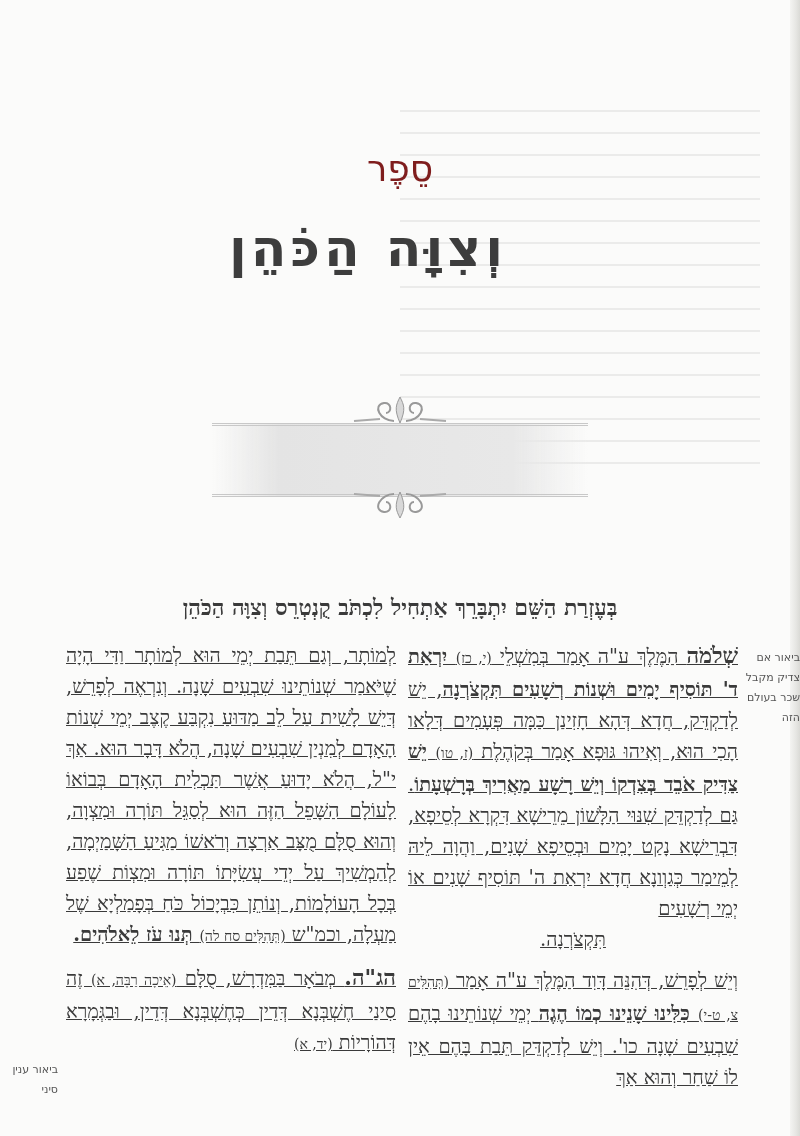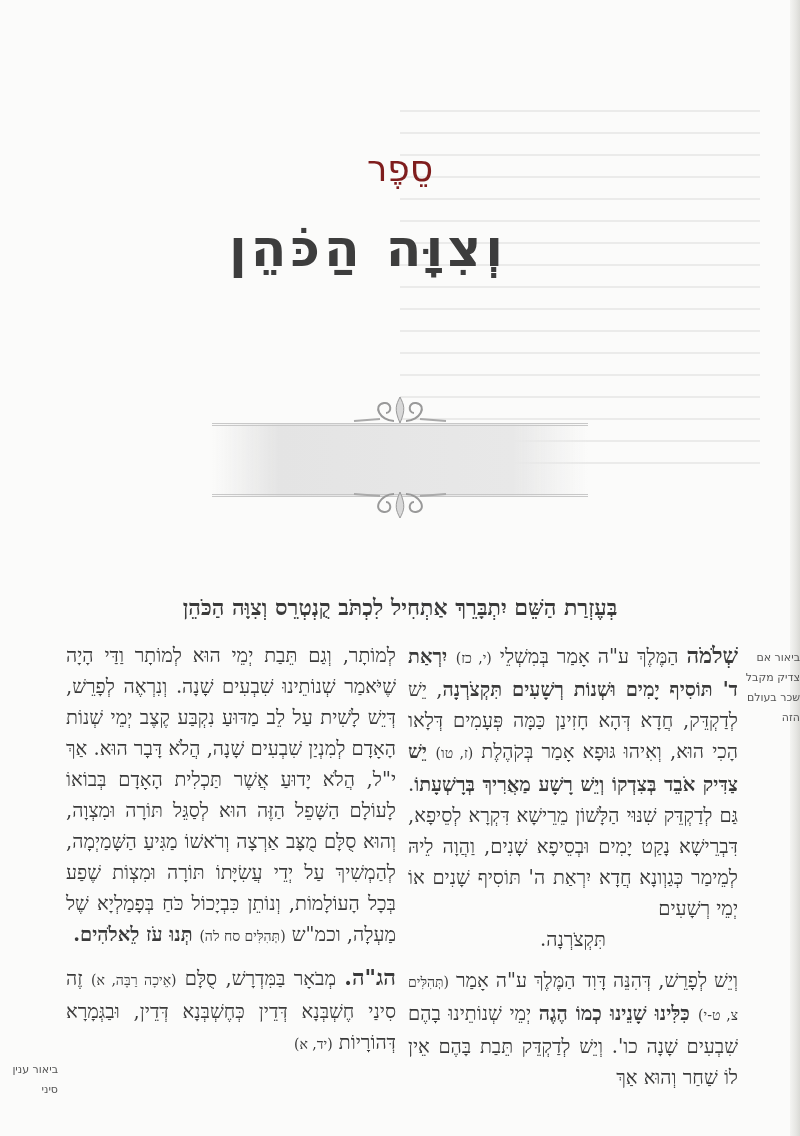--- a/index.html
+++ b/index.html
@@ -45,20 +45,21 @@
     font-family:"DejaVu Sans", sans-serif;
   }
   .opening-line {
     position:absolute; top:561px; left:0; width:800px; text-align:center;
     font-size:22px; font-weight:bold; color:#3a3a3a;margin-top:33px;
   }
   .column {
     position:absolute; top:640px; width:330px;
     font-size:19.5px; line-height:31px; text-align:justify;
     text-align-last:right;
+    text-decoration:underline;
   }
   .col-right { left:408px; }
   .col-left { left:66px; }
   .column p { margin:0 0 10px 0; }
   .ref { font-size:14px; }
   .lead { font-weight:bold; font-size:22px; }
   .b { font-weight:bold; }
   .centered { text-align:center; text-align-last:center; display:block; }
   .margin-note {
     position:absolute; font-size:11px; line-height:20px; color:#555;

